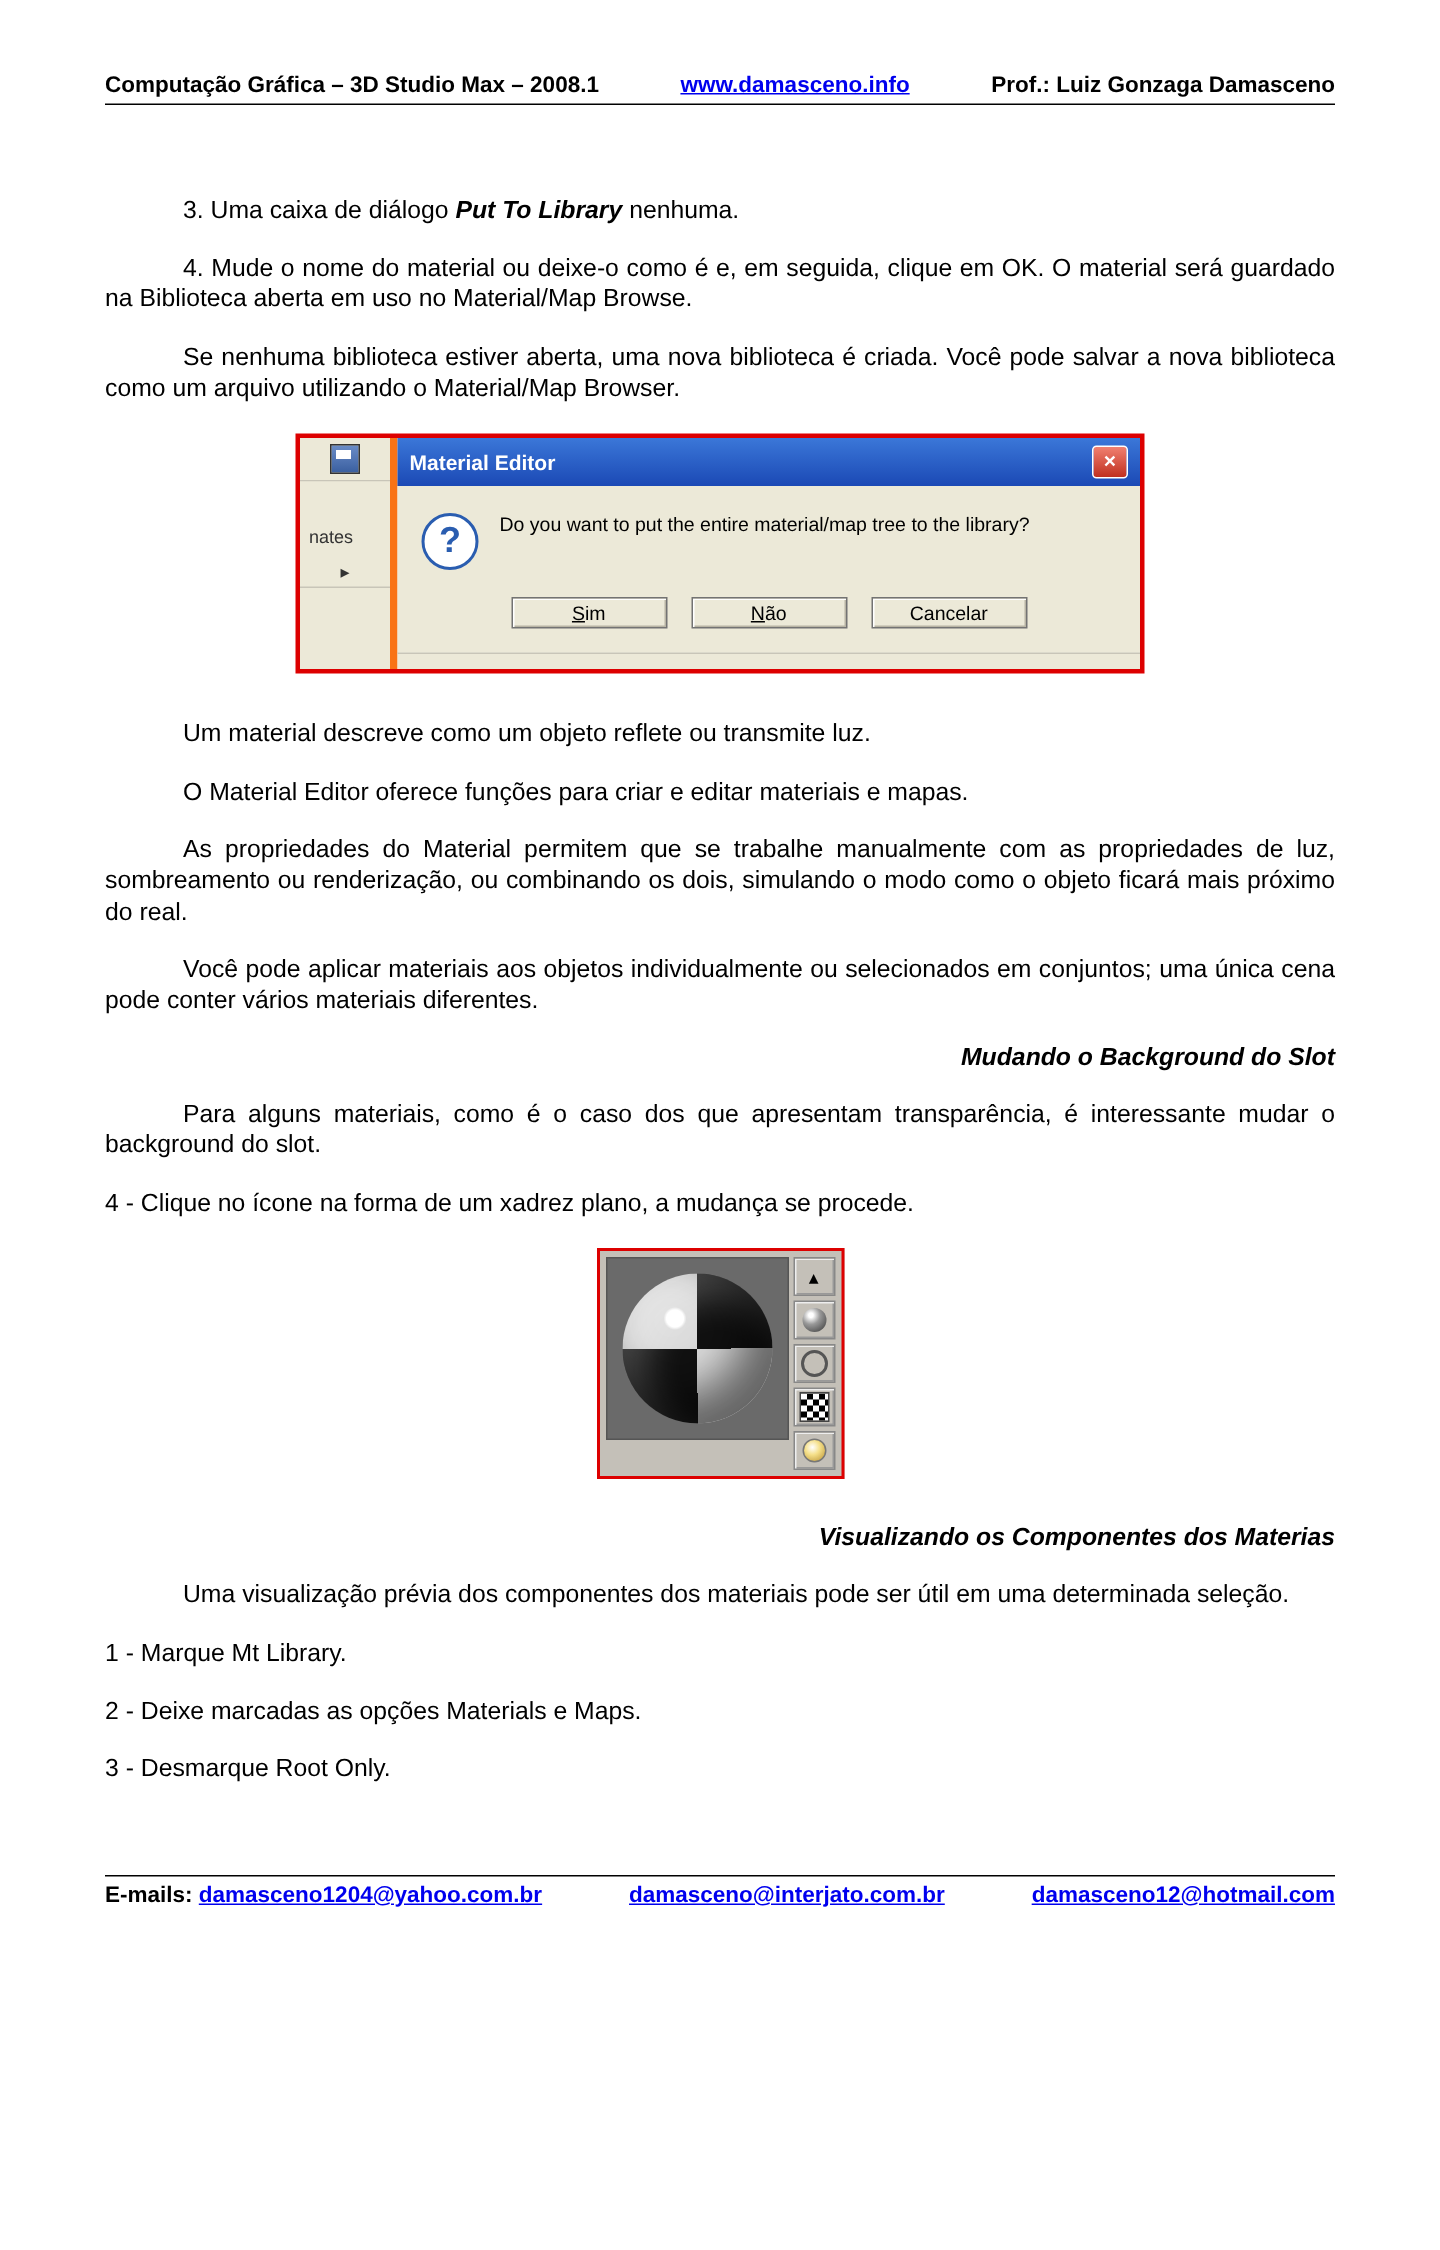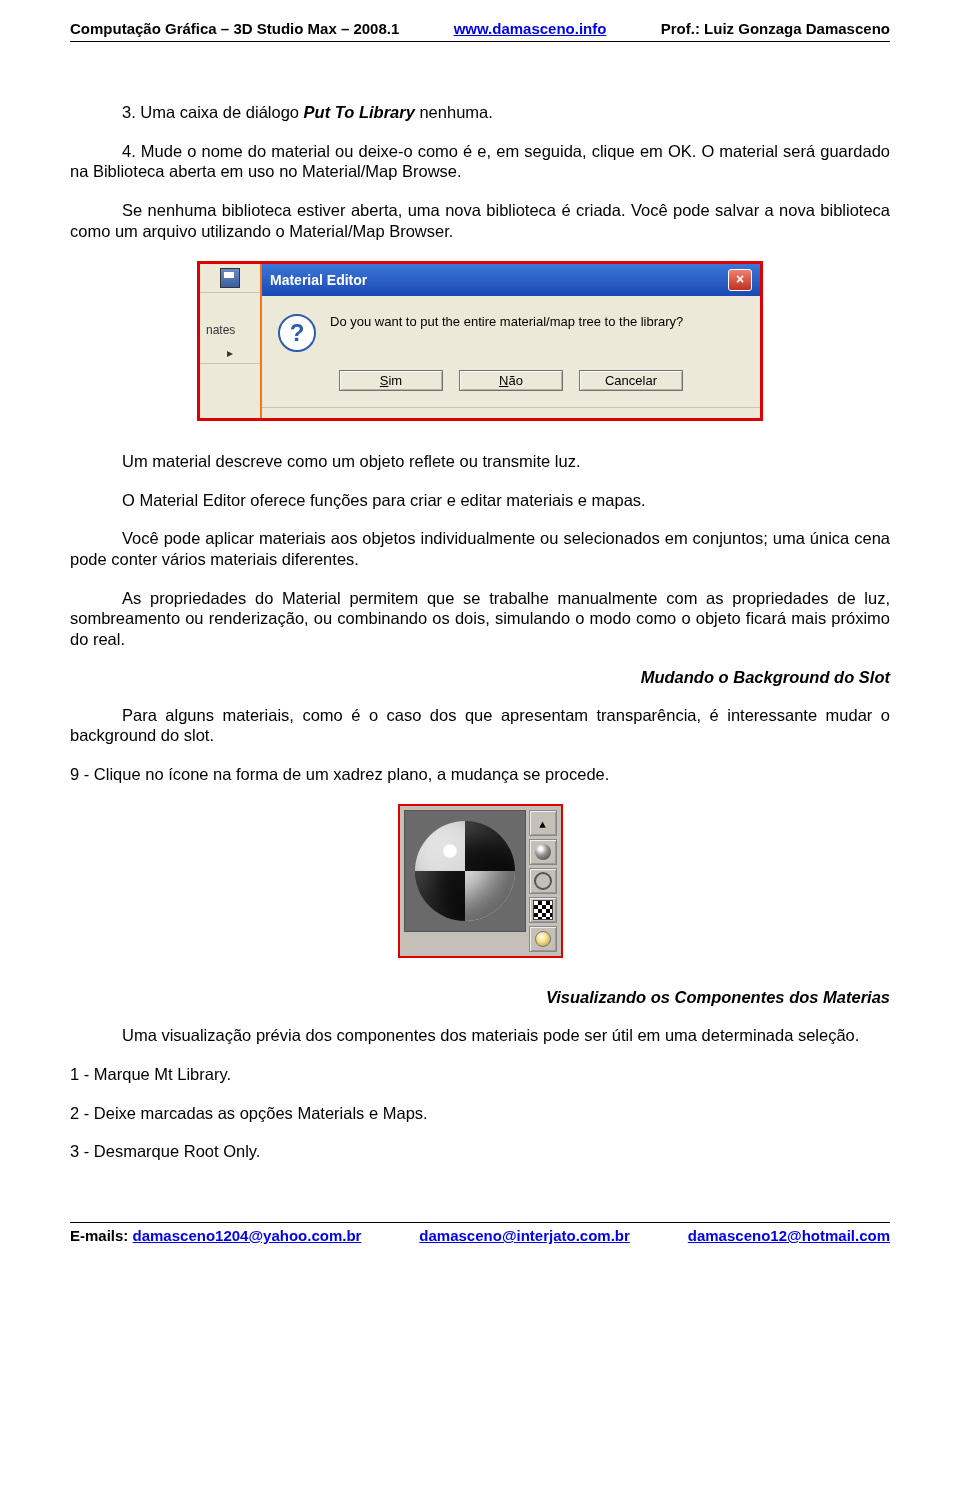--- a/index.html
+++ b/index.html
@@ -5,20 +5,21 @@
   body {
     margin: 0;
     font-family: Arial, Helvetica, sans-serif;
     font-size: 16.5px;
     color: #000;
     background: #fff;
     width: 960px;
   }
   .page {
     padding: 20px 70px 30px 70px;
+    margin-top: 28px;
   }
   .header {
     display: flex;
     justify-content: space-between;
     font-weight: bold;
     font-size: 15px;
     padding-bottom: 4px;
     border-bottom: 1.5px solid #000;
     margin-bottom: 60px;
   }
@@ -70,21 +71,21 @@
     width: 560px;
     text-align: left;
     font-size: 13px;
     font-family: Tahoma, Arial, sans-serif;
     color: #000;
   }
   .dlg-row { display: flex; }
   .dlg-left {
     width: 60px;
     background: #ece9d8;
-    border-right: 2px solid #f97316;
+    border-right: 5px solid #f97316;
   }
   .dlg-left .tool {
     height: 28px;
     border-bottom: 1px solid #c8c5b8;
     display: flex;
     align-items: center;
     justify-content: center;
   }
   .dlg-left .save-icon {
     width: 18px; height: 18px;
@@ -258,27 +259,27 @@
             </div>
           </div>
           <div class="dlg-bottom"></div>
         </div>
       </div>
     </div>
   </div>
 
   <p class="para first-indent">Um material descreve como um objeto reflete ou transmite luz.</p>
   <p class="para first-indent">O Material Editor oferece funções para criar e editar materiais e mapas.</p>
+  <p class="para first-indent">As propriedades do Material permitem que se trabalhe manualmente com as propriedades de luz, sombreamento ou renderização, ou combinando os dois, simulando o modo como o objeto ficará mais próximo do real.</p>
   <p class="para first-indent">Você pode  aplicar materiais aos objetos individualmente ou selecionados em conjuntos; uma única cena pode conter vários materiais diferentes.</p>
-  <p class="para first-indent">As propriedades do Material permitem que se trabalhe manualmente com as propriedades de luz, sombreamento ou renderização, ou combinando os dois, simulando o modo como o objeto ficará mais próximo do real.</p>
 
   <p class="sect">Mudando o Background do Slot</p>
 
   <p class="para first-indent">Para alguns materiais, como é o caso dos que apresentam transparência, é interessante mudar o background do slot.</p>
-  <p class="para">9 - Clique no ícone na forma de um xadrez plano, a mudança se procede.</p>
+  <p class="para">4 - Clique no ícone na forma de um xadrez plano, a mudança se procede.</p>
 
   <div class="center">
     <div class="slot-fig">
       <div class="slot-main">
         <div class="sphere"></div>
       </div>
       <div class="slot-side">
         <div class="side-btn">▴</div>
         <div class="side-btn">
             <div class="mini-sphere"></div>

